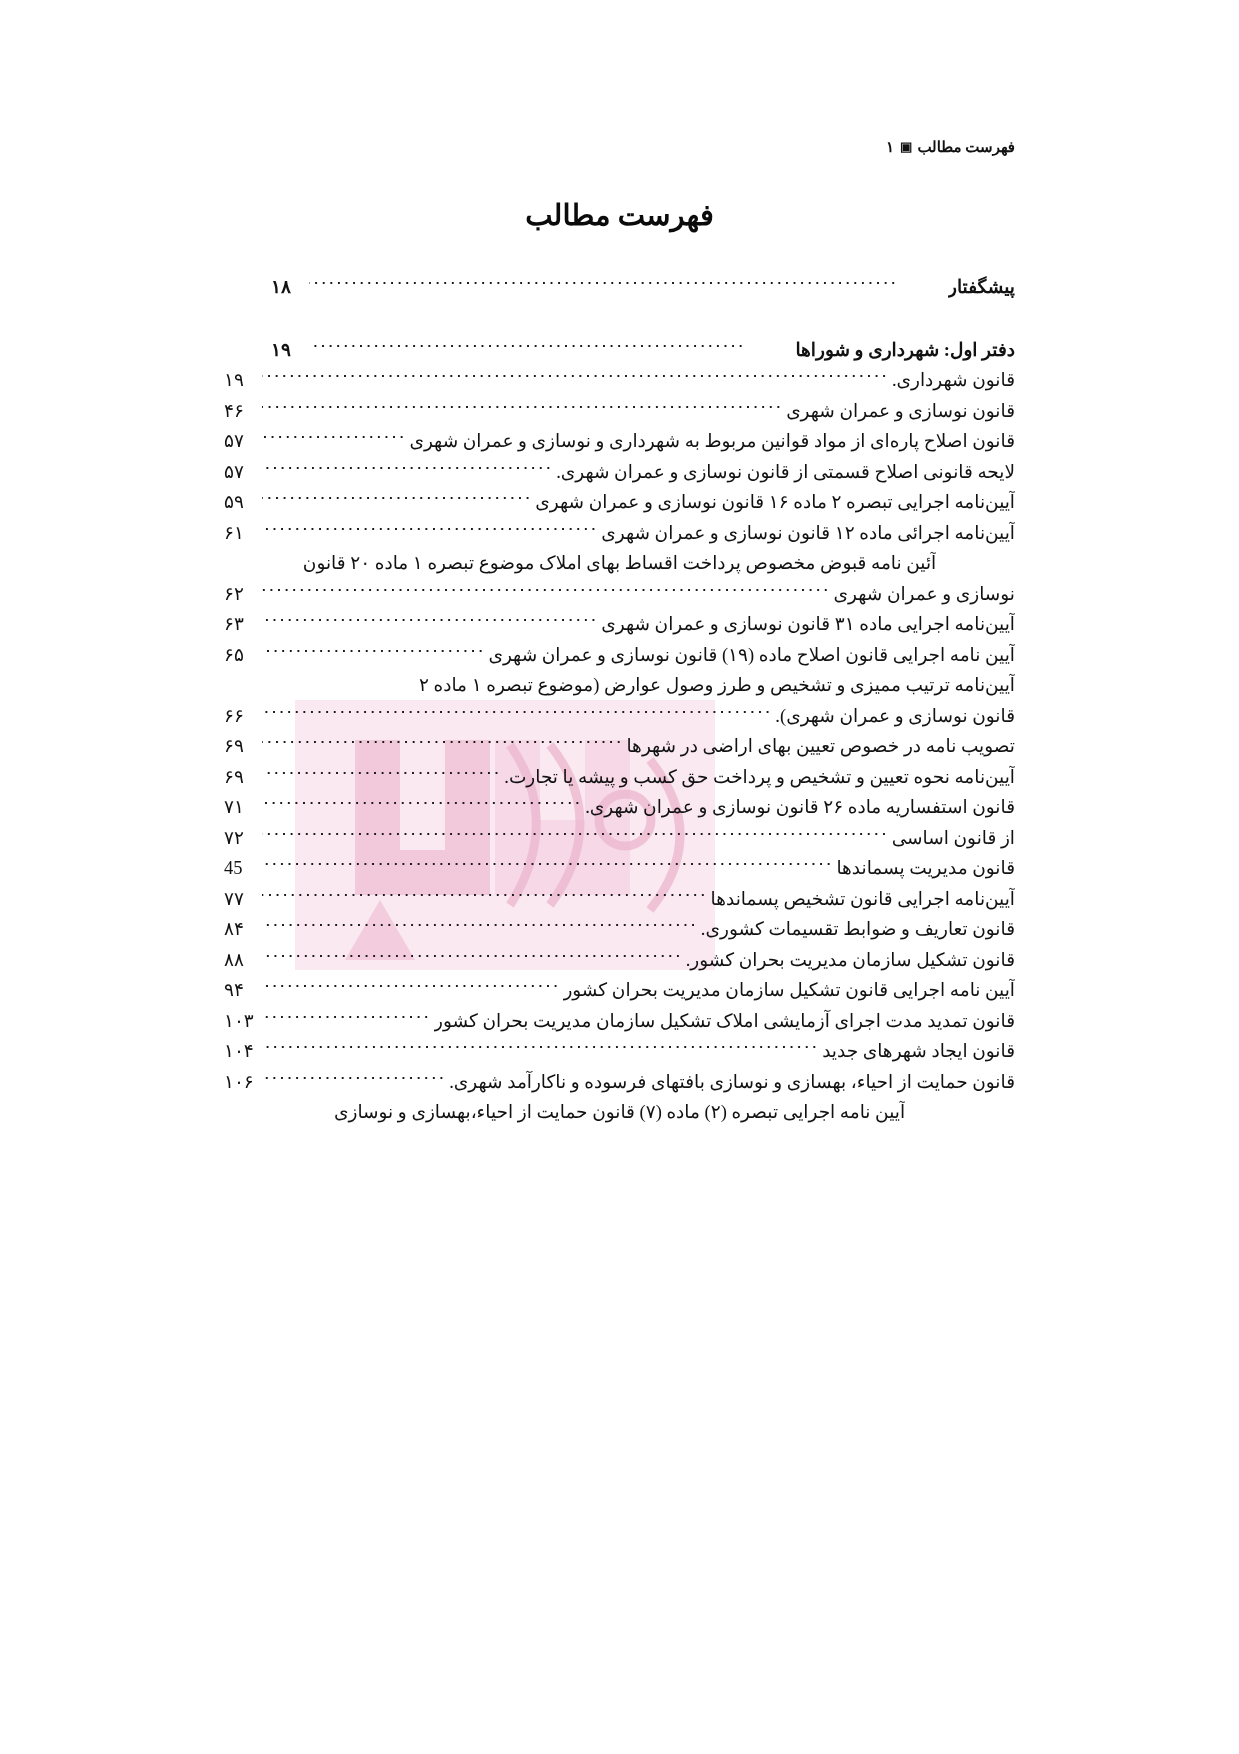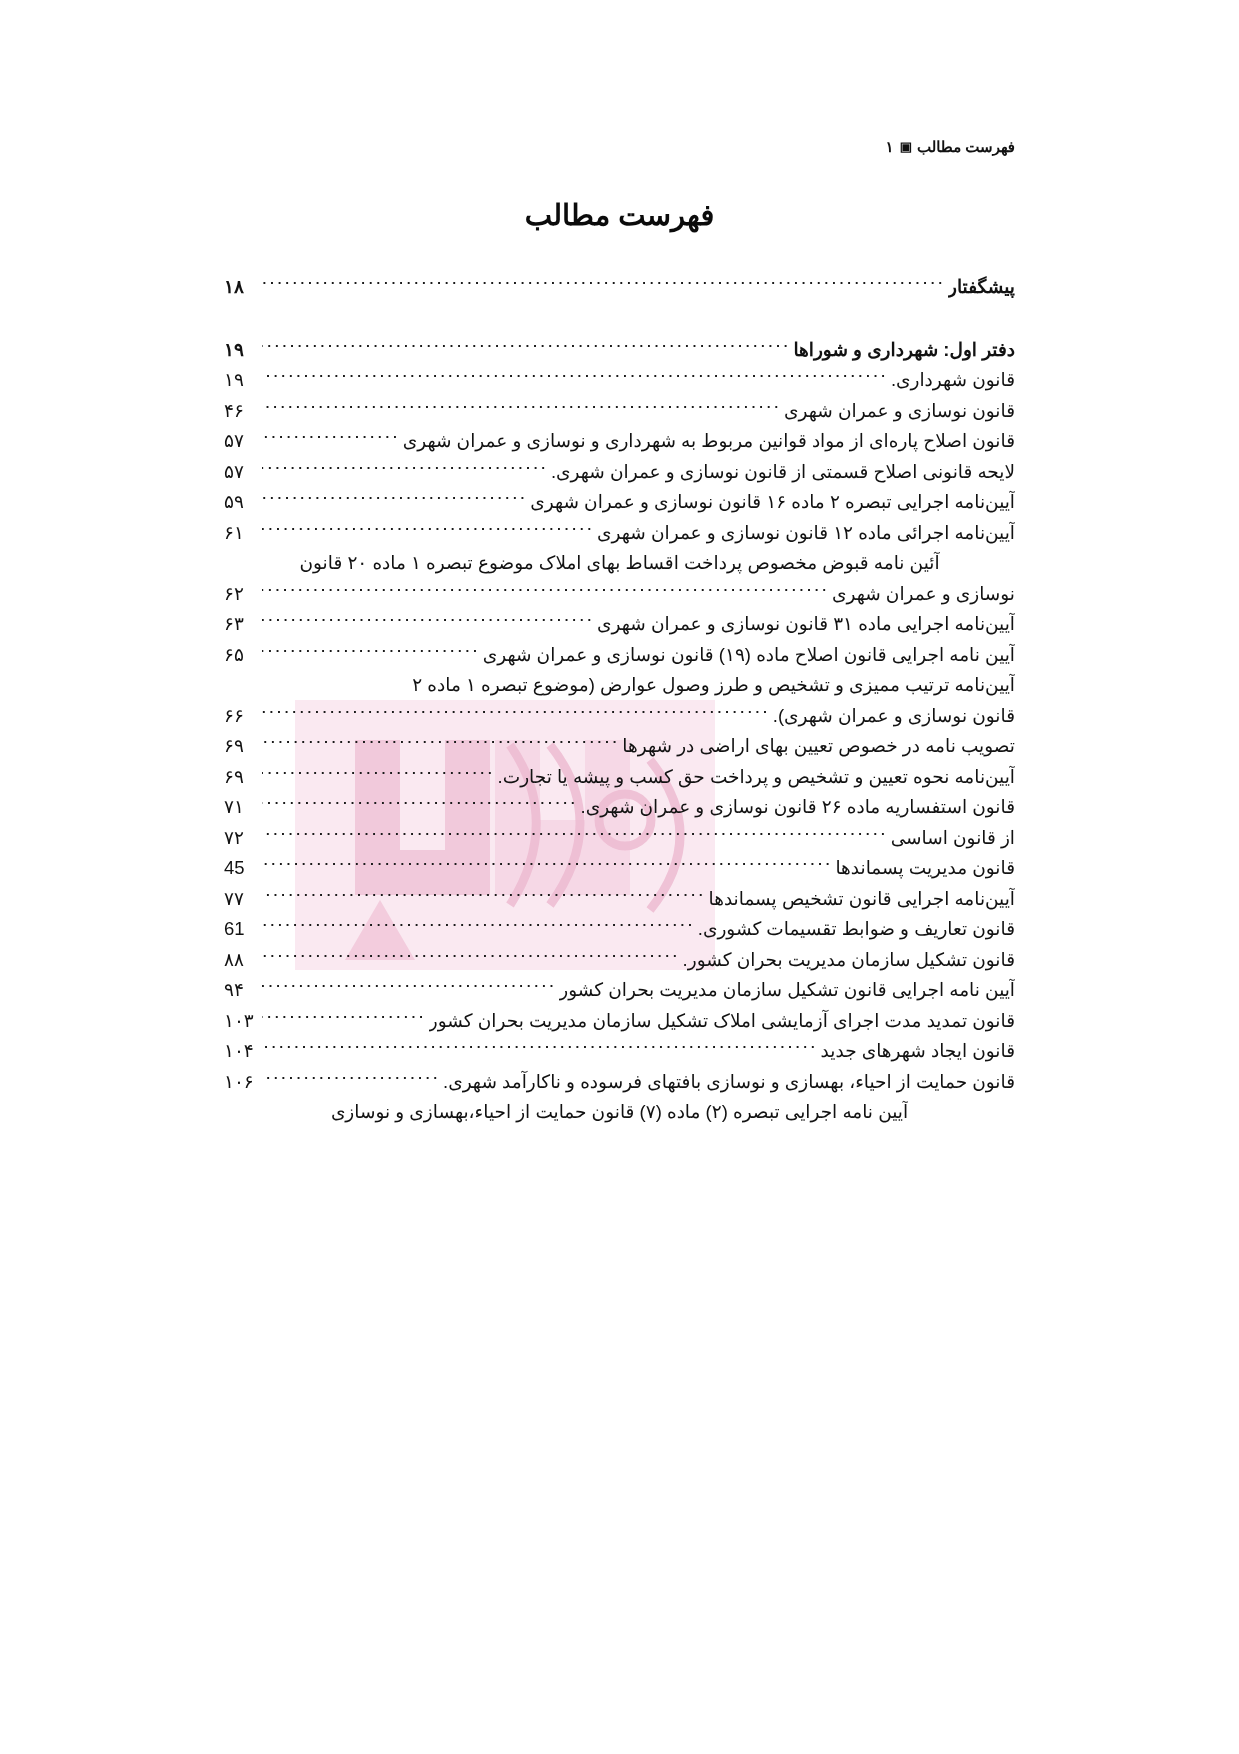--- a/index.html
+++ b/index.html
@@ -6,21 +6,21 @@
     margin: 0;
     padding: 0;
     background: #ffffff;
   }
   .page {
     position: relative;
     width: 1239px;
     height: 1444px;
     background: #ffffff;
     overflow: hidden;
-    font-family: Liberation Sans, sans-serif;
+    font-family: Liberation Serif, serif;
     direction: rtl;
   }
 
   
   .watermark {
     position: absolute;
     left: 295px;
     top: 700px;
     width: 420px;
     height: 270px;
@@ -91,21 +91,21 @@
     flex-direction: row;
     align-items: baseline;
     width: 100%;
     direction: rtl;
     font-size: 18.5px;
     line-height: 30.5px;
     color: #121212;
     white-space: nowrap;
   }
   .toc-row.bold .toc-title,
-  .toc-row.bold .toc-page { font-weight: bold; }
+  .toc-row.bold .toc-page { font-weight: bold; margin-left: 47px; }
 
   .toc-title {
     flex: 0 0 auto;
     max-width: 96%;
     overflow: hidden;
   }
   .toc-leader {
     flex: 1 1 auto;
     overflow: hidden;
     margin: 0 4px;
@@ -258,21 +258,21 @@
           <span class="toc-page">45</span>
         </div>
         <div class="toc-row">
           <span class="toc-title">آیین‌نامه اجرایی قانون تشخیص پسماندها</span>
           <span class="toc-leader"></span>
           <span class="toc-page">۷۷</span>
         </div>
         <div class="toc-row">
           <span class="toc-title">قانون تعاریف و ضوابط تقسیمات کشوری.</span>
           <span class="toc-leader"></span>
-          <span class="toc-page">61</span>
+          <span class="toc-page">۸۴</span>
         </div>
         <div class="toc-row">
           <span class="toc-title">قانون تشکیل سازمان مدیریت بحران کشور.</span>
           <span class="toc-leader"></span>
           <span class="toc-page">۸۸</span>
         </div>
         <div class="toc-row">
           <span class="toc-title">آیین نامه اجرایی قانون تشکیل سازمان مدیریت بحران کشور</span>
           <span class="toc-leader"></span>
           <span class="toc-page">۹۴</span>

